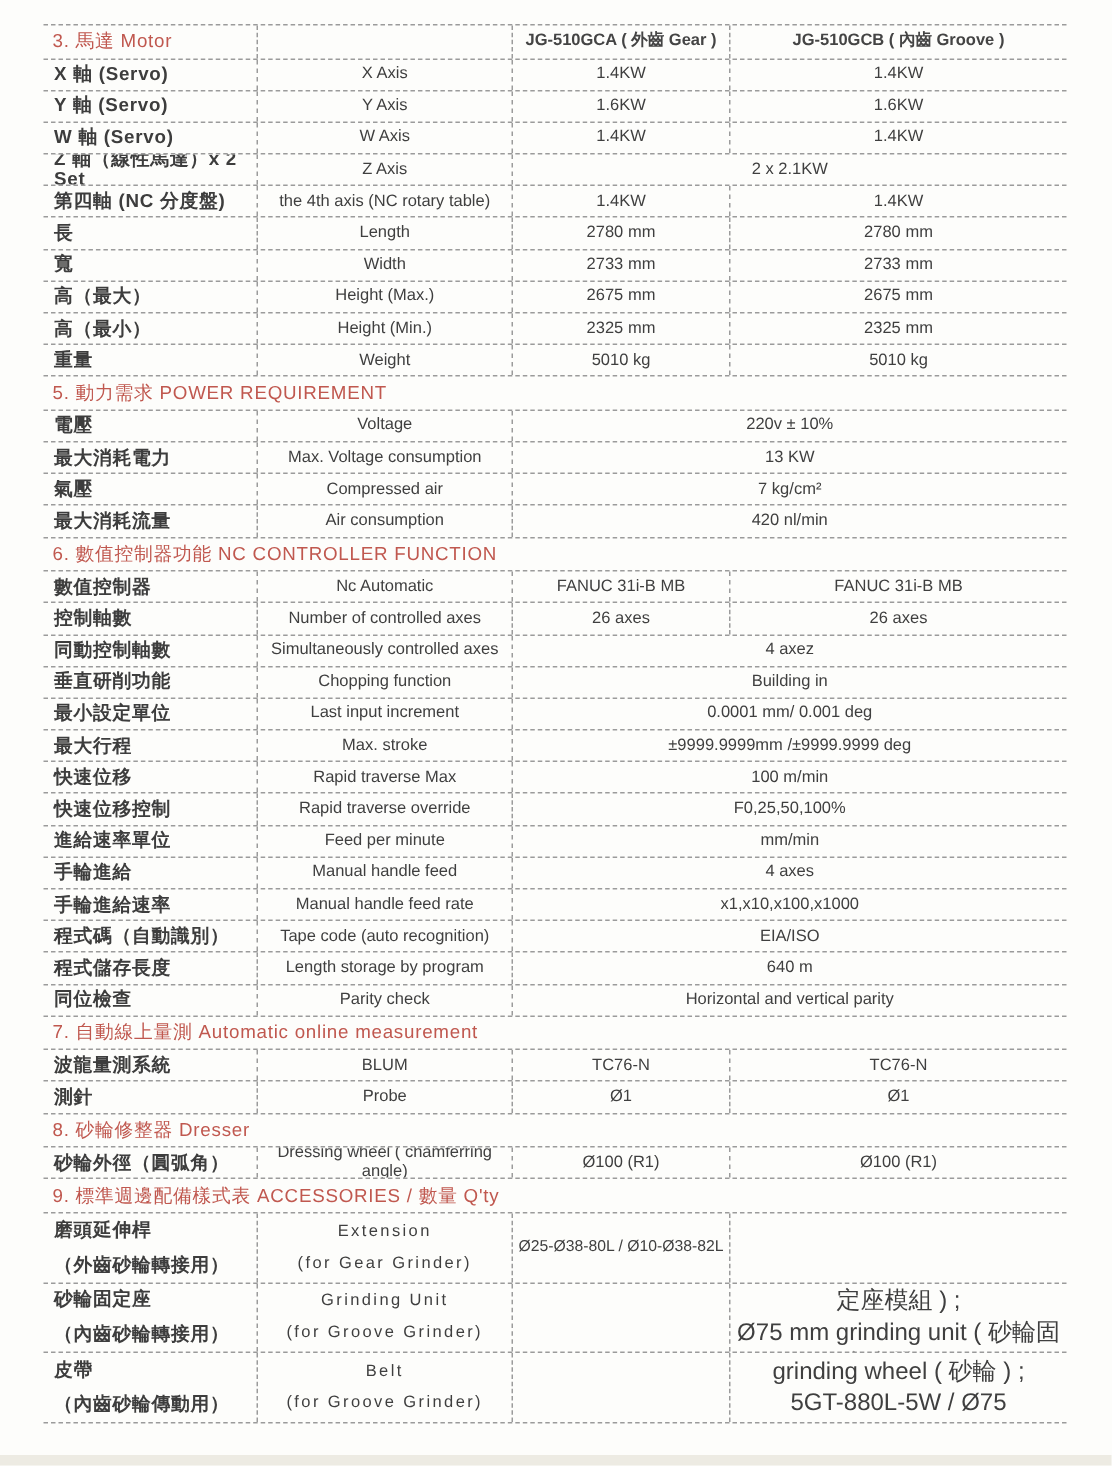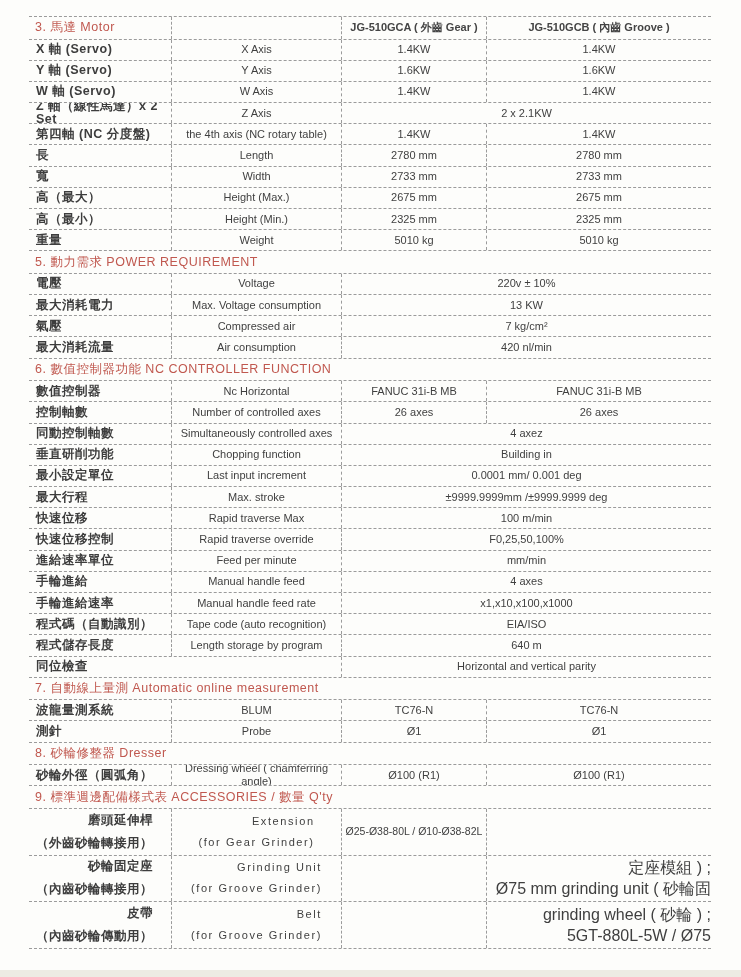--- a/index.html
+++ b/index.html
@@ -42,21 +42,21 @@
   .cell-en { color:#3f3f3f; }
   .cell-a, .cell-b, .cell-span { color:#3f3f3f; }
   .hcell.title {
     justify-content:flex-start; text-align:left;
     padding-left:6px; font-size:12.5px;
     color:#c0584f; letter-spacing:0.5px; white-space:nowrap;
   }
   .hcell.full { grid-column:1 / 5; }
   .hcell.model { font-size:11px; color:#444;font-weight:bold; }
   .cell-span { grid-column:3 / 5; }
-  .tall .cell { line-height:21px;text-align:right; }
+  .tall .cell { line-height:21px; }
   .tall .cell-zh { line-height:23px; }
   .tall .cell-a { font-size:10.5px; }
   .tall .cell-b { font-size:16px; }
   [data-sec="9"] .cell-en { letter-spacing:1.6px; }
 </style>
 </head>
 <body>
 
 <div class="page">
   <div class="spec-table">
@@ -153,21 +153,21 @@
           <div class="cell cell-en vline">Air consumption</div>
           <div class="cell cell-span vline">420 nl/min</div>
         </div>
       </div>
       <div class="section-group" data-sec="6">
         <div class="row header-row">
           <div class="hcell title full">6. 數值控制器功能 NC CONTROLLER FUNCTION</div>
         </div>
         <div class="row data-row">
           <div class="cell cell-zh">數值控制器</div>
-          <div class="cell cell-en vline">Nc Horizontal</div>
+          <div class="cell cell-en vline">Nc Automatic</div>
           <div class="cell cell-a vline">FANUC 31i-B MB</div>
           <div class="cell cell-b vline">FANUC 31i-B MB</div>
         </div>
         <div class="row data-row">
           <div class="cell cell-zh">控制軸數</div>
           <div class="cell cell-en vline">Number of controlled axes</div>
           <div class="cell cell-a vline">26 axes</div>
           <div class="cell cell-b vline">26 axes</div>
         </div>
         <div class="row data-row">
@@ -220,20 +220,21 @@
           <div class="cell cell-en vline">Tape code (auto recognition)</div>
           <div class="cell cell-span vline">EIA/ISO</div>
         </div>
         <div class="row data-row">
           <div class="cell cell-zh">程式儲存長度</div>
           <div class="cell cell-en vline">Length storage by program</div>
           <div class="cell cell-span vline">640 m</div>
         </div>
         <div class="row data-row">
           <div class="cell cell-zh">同位檢查</div>
+          <div class="cell cell-en vline">Parity check</div>
           <div class="cell cell-span vline">Horizontal and vertical parity</div>
         </div>
       </div>
       <div class="section-group" data-sec="7">
         <div class="row header-row">
           <div class="hcell title full">7. 自動線上量測 Automatic online measurement</div>
         </div>
         <div class="row data-row">
           <div class="cell cell-zh">波龍量測系統</div>
           <div class="cell cell-en vline">BLUM</div>

